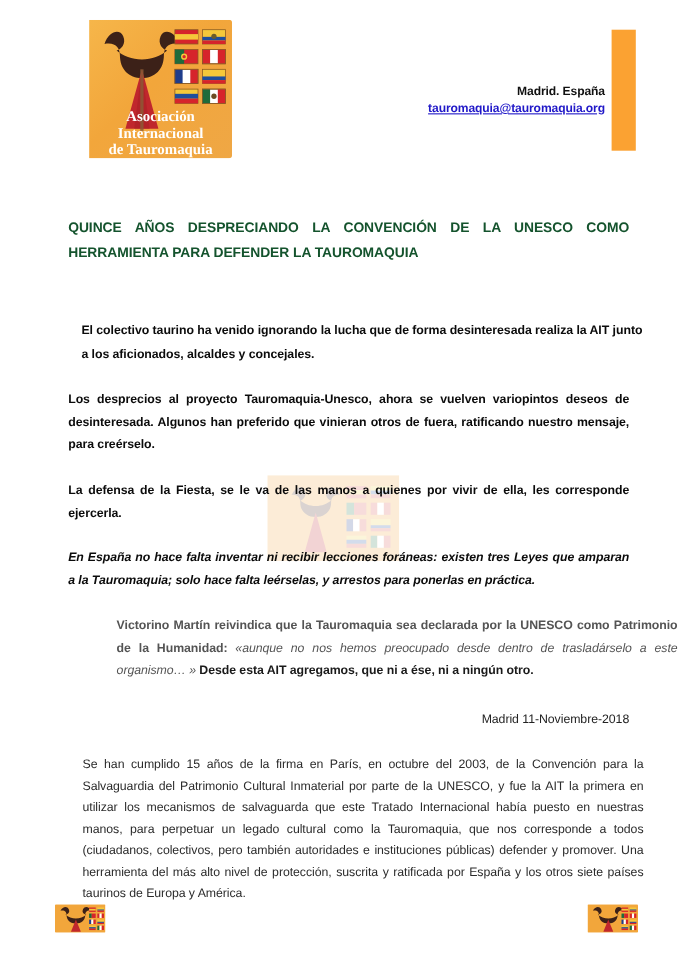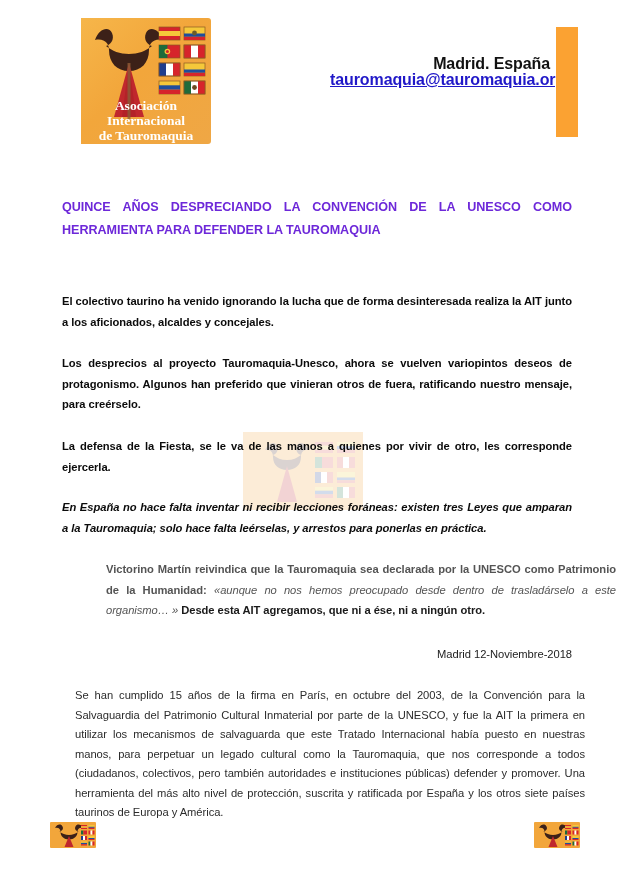--- a/index.html
+++ b/index.html
@@ -52,24 +52,24 @@
     width: 130px;
     height: 126px;
     border-radius: 3px;
     overflow: hidden;
     padding-left: 40px;
   }
 
   .contact-block {
     position: absolute;
     left: 330px;
-    top: 56px;
+    top: 75px;
     width: 220px;
     text-align: right;
-    font-size: 16px;
+    font-size: 11px;
     font-weight: bold;
     line-height: 16px;
     letter-spacing: -0.1px;
   }
   .contact-line { display: block; color: #111111; }
   .contact-email {
     display: inline-block;
     color: #2018c8;
     text-decoration: underline;
     font-weight: bold;
@@ -96,36 +96,36 @@
   .doc-title {
     position: absolute;
     left: 62px;
     top: 196px;
     width: 510px;
     font-size: 12.6px;
     font-weight: bold;
     line-height: 23px;
     text-align: justify;
     letter-spacing: -0.05px;
-    color: #6d28d9;
+    color: #14532d;
   }
 
   .para {
     position: absolute;
     left: 62px;
     width: 510px;
     font-size: 11.2px;
     line-height: 20.5px;
     text-align: justify;
     letter-spacing: -0.05px;
   }
 
   .para.bold { font-weight: bold; color: #0b0b0b; }
 
-  .p1 { top: 291px; }
+  .p1 { top: 291px; margin-left: 12px; }
   .p2 { top: 353px; }
   .p3 { top: 436px; }
   .p4 { top: 497px; font-style: italic; }
 
   .p5 {
     top: 559px;
     font-weight: bold;
     color: #545454;
     margin-left: 44px;
   }
@@ -321,31 +321,31 @@
 
     <div class="orange-bar"></div>
   </div>
 
   <div class="content">
 
     <div class="doc-title">QUINCE AÑOS DESPRECIANDO LA CONVENCIÓN DE LA UNESCO COMO HERRAMIENTA PARA DEFENDER  LA TAUROMAQUIA</div>
 
     <div class="para bold p1">El colectivo taurino ha venido ignorando la lucha que de forma desinteresada realiza la AIT junto a los aficionados, alcaldes y concejales.</div>
 
-    <div class="para bold p2">Los desprecios al proyecto Tauromaquia-Unesco, ahora se vuelven variopintos deseos de protagonismo. Algunos han preferido que vinieran otros de fuera, ratificando nuestro mensaje, para creérselo.</div>
-
-    <div class="para bold p3">La defensa de la Fiesta, se le va de las manos a quienes por vivir de otro, les corresponde ejercerla.</div>
+    <div class="para bold p2">Los desprecios al proyecto Tauromaquia-Unesco, ahora se vuelven variopintos deseos de desinteresada. Algunos han preferido que vinieran otros de fuera, ratificando nuestro mensaje, para creérselo.</div>
+
+    <div class="para bold p3">La defensa de la Fiesta, se le va de las manos a quienes por vivir de ella, les corresponde ejercerla.</div>
 
     <div class="para bold p4">En España no hace falta inventar ni recibir lecciones foráneas: existen tres Leyes que amparan a la Tauromaquia; solo hace falta leérselas, y arrestos para ponerlas en práctica.</div>
 
     <div class="para p5">
       <span>Victorino Martín reivindica que la Tauromaquia sea declarada por la UNESCO como Patrimonio de la Humanidad: </span><span class="quote-italic">«aunque no nos hemos preocupado desde dentro de trasladárselo a este organismo… »</span><span class="tail-bold"> Desde esta AIT agregamos, que ni a ése, ni a ningún otro.</span>
     </div>
 
-    <div class="date-line">Madrid 12-Noviembre-2018</div>
+    <div class="date-line">Madrid 11-Noviembre-2018</div>
 
     <div class="p6">Se han cumplido 15 años de la firma en París, en octubre del 2003, de la Convención para la Salvaguardia del Patrimonio Cultural Inmaterial por parte de la UNESCO, y fue la AIT la primera en utilizar los mecanismos de salvaguarda que este Tratado Internacional había puesto en nuestras manos, para perpetuar un legado cultural como la Tauromaquia, que nos corresponde a todos (ciudadanos, colectivos, pero también autoridades e instituciones públicas) defender y promover. Una herramienta del más alto nivel de protección, suscrita y ratificada por España y los otros siete países taurinos de Europa y América.</div>
   </div>
 
   <div class="footer-logo left">
     <svg viewBox="0 0 46 26" width="46" height="26" aria-hidden="true">
       <rect x="0" y="0" width="46" height="26" fill="#f2a63b"></rect>
       <path d="M5 6 C7 2 11 1.5 12.5 4.5 C14 7.5 11.5 9 9.5 9.5
                C12 11.5 15.5 13 19 13 C22.5 13 26 11.5 28.5 9.5
                C26.5 9 24 7.5 25.5 4.5 C27 1.5 31 2 33 6

